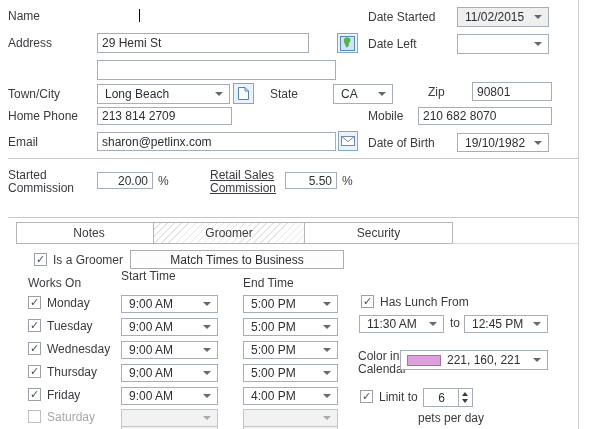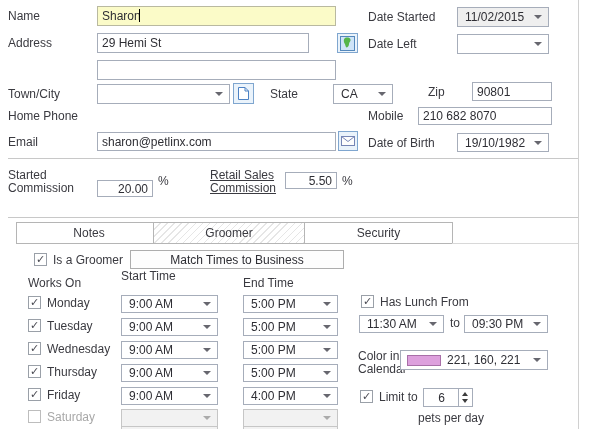--- a/index.html
+++ b/index.html
@@ -63,54 +63,55 @@
   .spin .up,.spin .dn{position:absolute;left:3px;width:0;height:0;border-left:3.5px solid transparent;border-right:3.5px solid transparent;}
   .spin .up{top:3px;border-bottom:4px solid #3c3c3c;}
   .spin .dn{bottom:3px;border-top:4px solid #3c3c3c;}
 </style>
 </head>
 <body>
 
 <div id="app">
 
   <div class="lbl" style="left:8px;top:10px;">Name</div>
-  <input class="fld yellow" style="left: 97px; top: 6px; width: 239px; height: 20px;" value="Sharon">
   <div class="caret" style="left:139px;top:9px;"></div>
 
   <div class="lbl" style="left:8px;top:37px;">Address</div>
   <input class="fld" style="left: 97px; top: 33px; width: 212px; height: 20px;" value="29 Hemi St">
   <div class="iconbtn" style="left:337px;top:33px;width:21px;height:20px;">
     <svg width="15" height="15" viewBox="0 0 15 15">
       <rect x="0.5" y="0.5" width="14" height="14" fill="#cfe4f8" stroke="#5588bb"></rect>
       <path d="M5 2 C7 1 10 1.5 10.5 3.5 C11 5.5 9 6 9 8 C9 10 7.5 12 6.3 11.2 C5.2 10.4 5.6 8.6 4.6 7.4 C3.6 6.2 3.4 3 5 2 Z" fill="#55b54a"></path>
     </svg>
   </div>
   <input class="fld" style="left: 97px; top: 60px; width: 239px; height: 20px;" value="">
 
   <div class="lbl" style="left:8px;top:88px;">Town/City</div>
   <div class="combo" style="left:97px;top:84px;width:133px;height:20px;">
+    <span class="ctext">Long Beach</span>
     <span class="carrow"></span>
   </div>
   <div class="iconbtn" style="left:233px;top:83px;width:21px;height:21px;">
     <svg width="13" height="15" viewBox="0 0 13 15">
       <path d="M1.5 1.5 h6.5 l3.5 3.5 v8.5 h-10 z" fill="#ffffff" stroke="#4d82c4"></path>
       <path d="M8 1.5 v3.5 h3.5" fill="none" stroke="#4d82c4"></path>
     </svg>
   </div>
 
   <div class="lbl" style="left:270px;top:88px;">State</div>
   <div class="combo" style="left:333px;top:84px;width:60px;height:20px;">
     <span class="ctext">CA</span>
     <span class="carrow"></span>
   </div>
 
   <div class="lbl" style="left:428px;top:86px;">Zip</div>
   <input class="fld" style="left: 472px; top: 82px; width: 80px; height: 19px;" value="90801">
 
   <div class="lbl" style="left:8px;top:110px;">Home Phone</div>
+  <input class="fld" style="left: 97px; top: 107px; width: 135px; height: 18px;" value="213 814 2709">
 
   <div class="lbl" style="left:368px;top:110px;">Mobile</div>
   <input class="fld" style="left: 418px; top: 107px; width: 134px; height: 18px;" value="210 682 8070">
 
   <div class="lbl" style="left:8px;top:136px;">Email</div>
   <input class="fld" style="left: 97px; top: 132px; width: 239px; height: 19px;" value="sharon@petlinx.com">
   <div class="iconbtn" style="left:338px;top:131px;width:20px;height:20px;">
     <svg width="14" height="10" viewBox="0 0 14 10">
       <rect x="0.5" y="0.5" width="13" height="9" fill="#fdfdfd" stroke="#7585b5"></rect>
       <path d="M0.5 0.5 L7 5.5 L13.5 0.5" fill="none" stroke="#7585b5"></path>
@@ -134,21 +135,21 @@
     <span class="ctext">19/10/1982</span>
     <span class="carrow"></span>
   </div>
 
   <div class="sep" style="left:8px;top:158px;width:570px;"></div>
 
   <div class="lbl two" style="left:8px;top:169px;">
     <div>Started</div>
     <div>Commission</div>
   </div>
-  <input class="fld right" style="left: 97px; top: 172px; width: 56px; height: 17px; margin-top: 8px;" value="20.00">
+  <input class="fld right" style="left: 97px; top: 172px; width: 56px; height: 17px;" value="20.00">
   <div class="lbl" style="left:158px;top:175px;">%</div>
 
   <div class="lbl two" style="left:210px;top:169px;text-decoration:underline;">
     <div>Retail Sales</div>
     <div>Commission</div>
   </div>
   <input class="fld right" style="left: 285px; top: 172px; width: 52px; height: 17px;" value="5.50">
   <div class="lbl" style="left:342px;top:175px;">%</div>
 
   <div class="sep" style="left:8px;top:217px;width:570px;"></div>
@@ -237,21 +238,21 @@
 
   <div class="cb" style="left:361px;top:295px;">✓</div>
   <div class="lbl" style="left:380px;top:296px;">Has Lunch From</div>
 
   <div class="combo" style="left:359px;top:315px;width:85px;height:18px;">
     <span class="ctext">11:30 AM</span>
       <span class="carrow"></span>
   </div>
   <div class="lbl" style="left:450px;top:317px;text-align:center;">to</div>
   <div class="combo" style="left:464px;top:315px;width:84px;height:18px;">
-    <span class="ctext">09:30 PM</span>
+    <span class="ctext">12:45 PM</span>
       <span class="carrow"></span>
   </div>
 
   <div class="lbl two" style="left:358px;top:350px;">
     <div>Color in</div>
     <div>Calendar</div>
   </div>
   <div class="combo" style="left:400px;top:350px;width:148px;height:20px;">
     <span class="swatch" style="background-color: rgb(221, 160, 221);"></span>
     <span class="ctext" style="left:46px;padding-left:0;">221, 160, 221</span>

